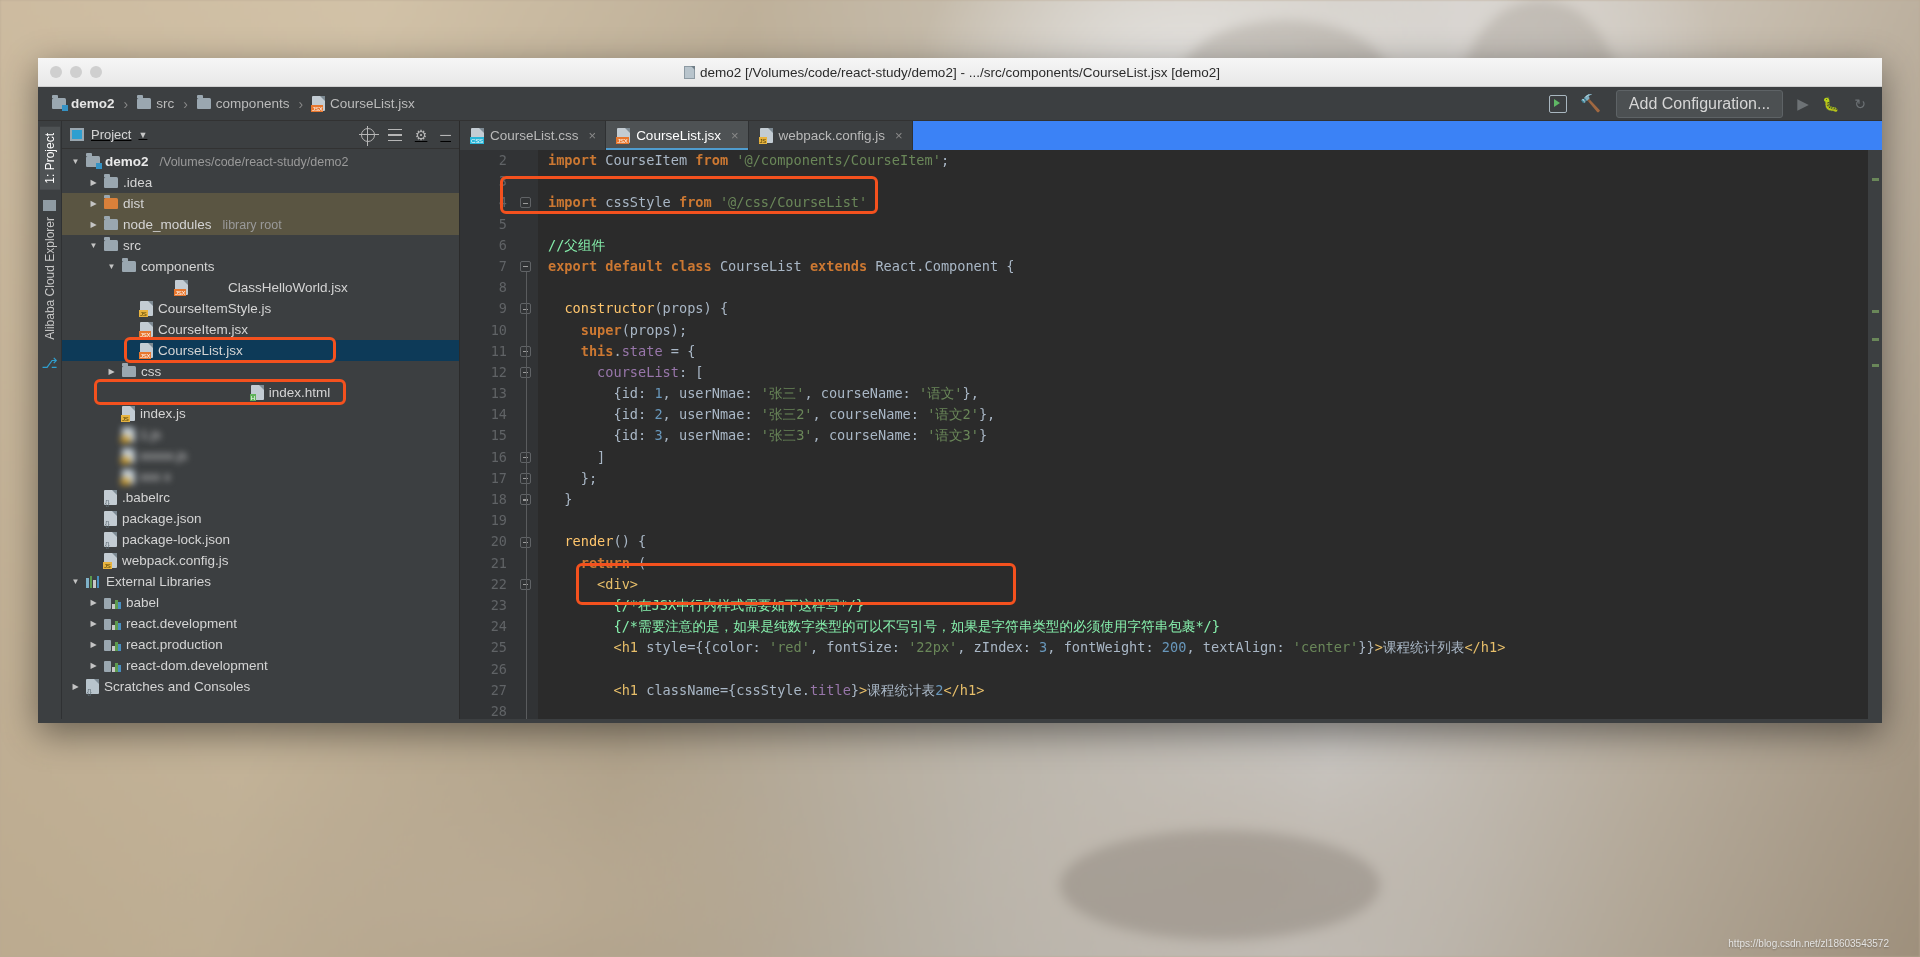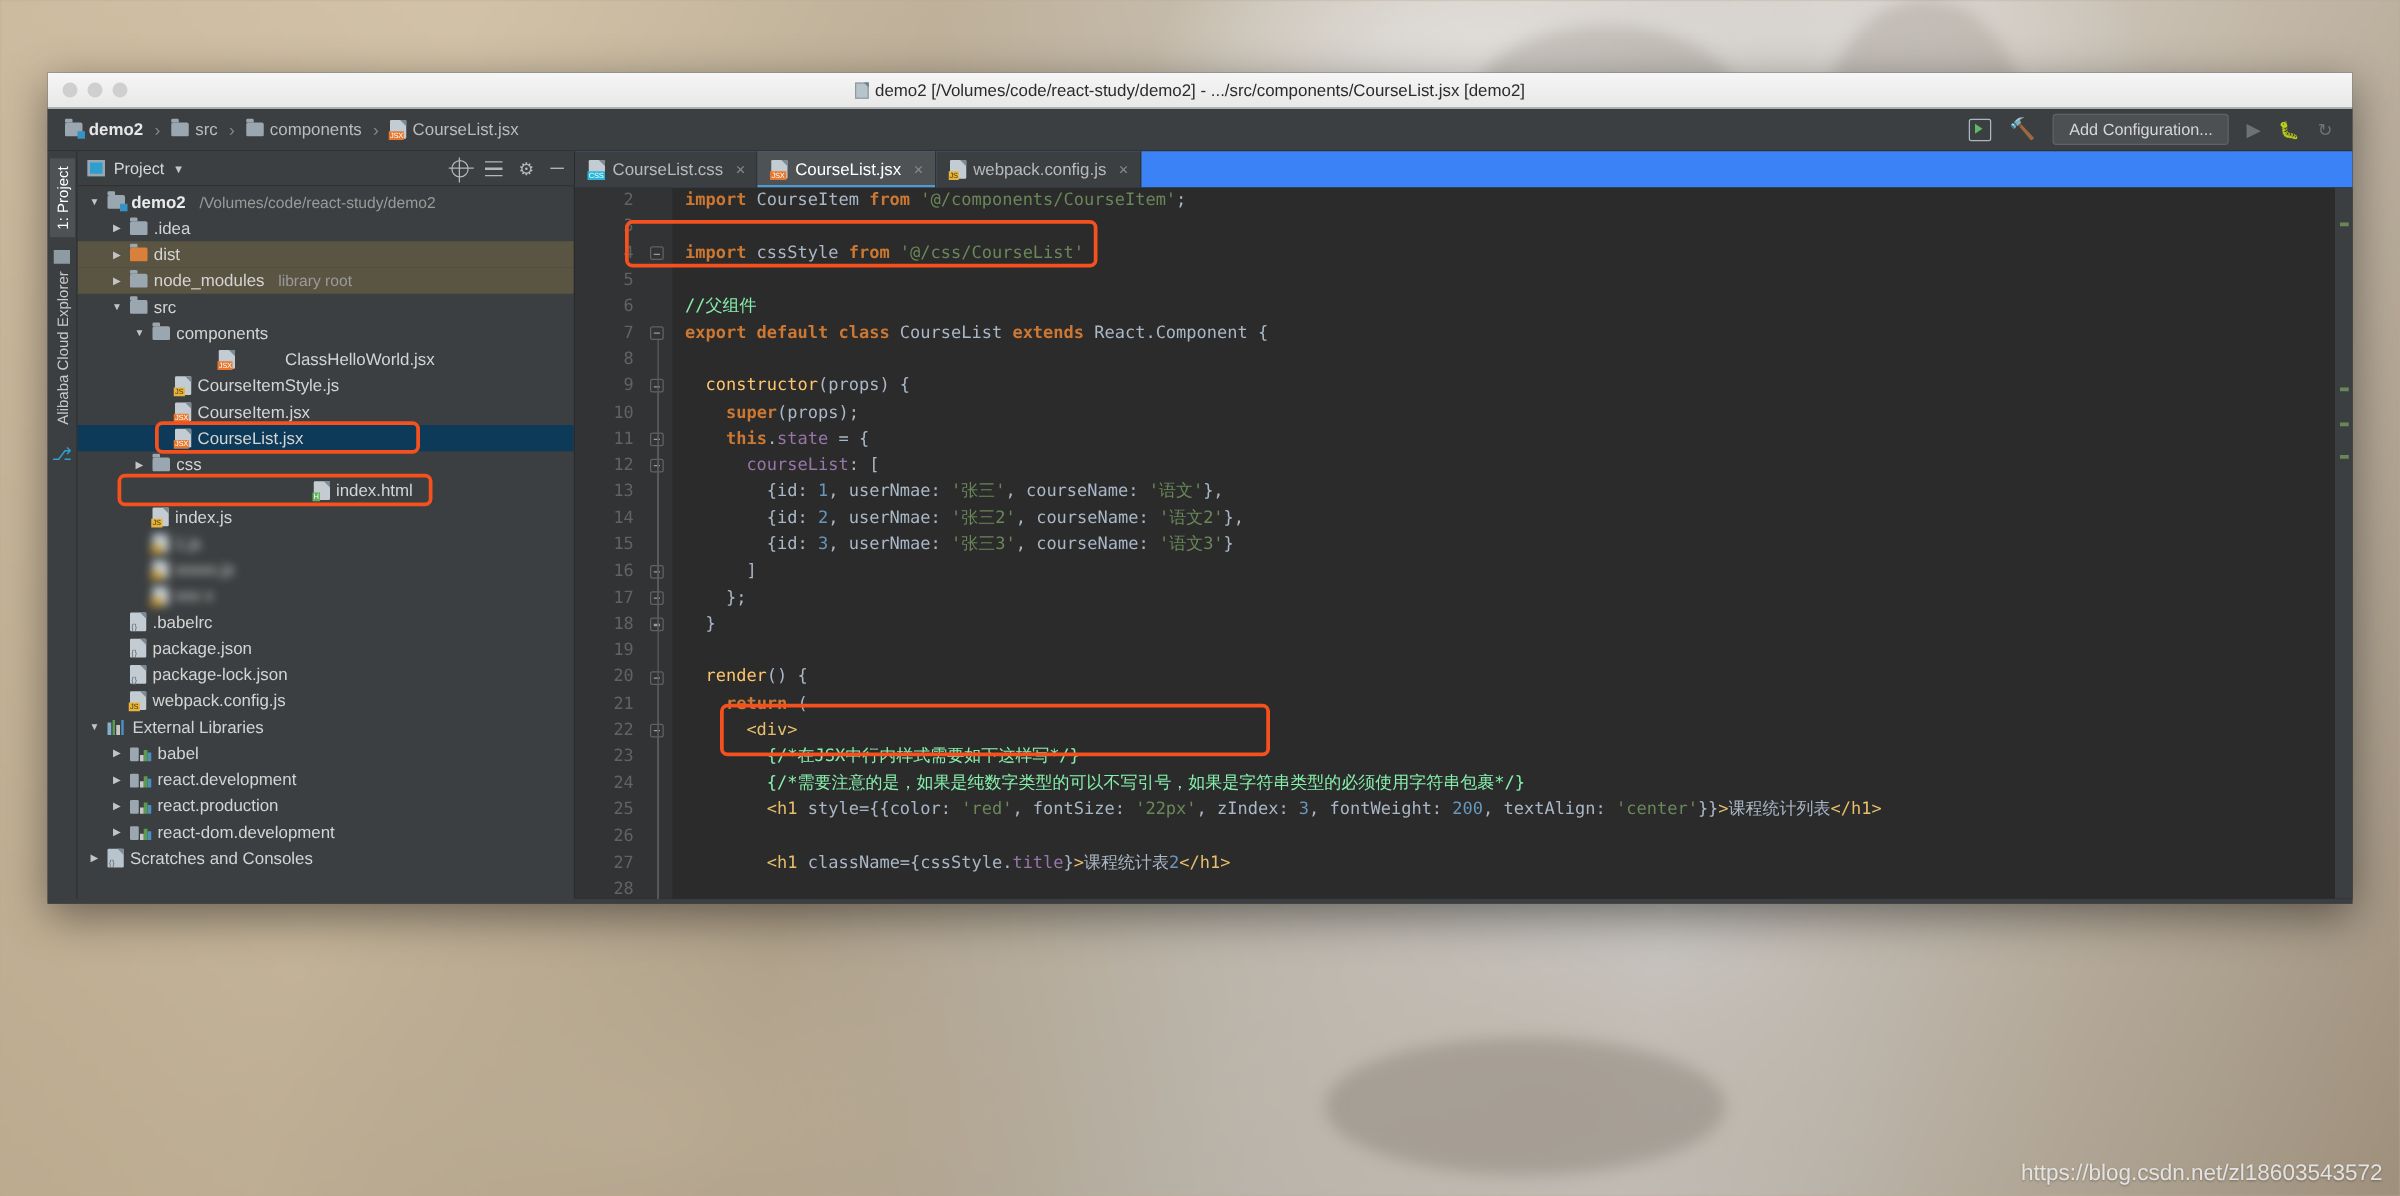--- a/index.html
+++ b/index.html
@@ -114,21 +114,21 @@
   .jsx-ico.css::after { background: #29b6d8; }
   .jsx-ico.js::after  { background: #e8b33e; color:#4a3b00; }
   .jsx-ico.html::after{ background: #60b25a; }
 
   #navbar-right { margin-left:auto; display:flex; align-items:center; gap:14px; padding-right:16px; }
   .run-ico { width:18px; height:18px; border:1.5px solid #a9b7c0; border-radius:2px; position:relative; }
   .run-ico::after { content:""; position:absolute; left:4px; top:3px; border-left:6px solid #5fb865; border-top:4px solid transparent; border-bottom:4px solid transparent;}
   .hammer { color:#d6a450; font-size:17px; }
   #add-config {
     background:#4c5052; border:1px solid #5e6366; color:#d6d6d6;
-    font-size:13px; padding:4px 12px; border-radius:3px;
+    font-size:16px; padding:4px 12px; border-radius:3px;
   }
   .tri-run { color:#6d7275; font-size:15px; }
   .bug-ico { color:#6d7275; font-size:14px; }
 
   
   #body { flex:1; display:flex; min-height:0; }
 
   
   #leftstrip {
     width: 24px; background:#3c3f41; border-right:1px solid #2f3133;
@@ -143,21 +143,21 @@
   .vstrip-ico { width:13px; height:11px; background:#8f9ba3; margin:10px 0 0 0; }
   .vstrip-ico.blue { background:none; color:#2f9fd0; font-size:14px; height:auto; width:auto; }
 
   
   #project-panel {
     width: 398px; background:#3c3f41; display:flex; flex-direction:column; flex:none;
     border-right:1px solid #2b2b2b;
   }
   #project-header {
     height: 28px; display:flex; align-items:center; padding:0 8px; gap:7px;
-    background:#3c3f41; border-bottom:1px solid #323232; flex:none;
+    background:#3c3f41; border-bottom:1px solid #323232; flex:none;text-decoration:underline;
   }
   .proj-ico { width:14px;height:13px;border:2px solid #9aa7b0;background:#2f9fd0;}
   #project-header .lbl { color:#d6d6d6; font-size:13px; }
   .caret-dn { color:#c6c6c6; font-size:9px; }
   #project-header .tools { margin-left:auto; display:flex; align-items:center; gap:13px; color:#b6b6b6; }
   .crosshair { width:14px;height:14px;border:1.5px solid #b6b6b6;border-radius:50%;position:relative;}
   .crosshair::before{content:"";position:absolute;left:-3px;top:5.2px;width:20px;height:1.5px;background:#b6b6b6;}
   .crosshair::after{content:"";position:absolute;top:-3px;left:5.2px;height:20px;width:1.5px;background:#b6b6b6;}
   .collapse-ico { position:relative; width:14px; height:14px; }
   .collapse-ico i { position:absolute; left:0; width:14px; height:1.6px; background:#b6b6b6; display:block; }
@@ -234,22 +234,22 @@
   }
   
   #rightgutter { width:14px; background:#3c3f41; flex:none; position:relative; }
   #rightgutter .mark { position:absolute; right:3px; width:7px; height:3px; }
 
   
   #ide-bottom { height:4px; background:#3c3f41; flex:none; }
 
   
   #watermark {
-    position:absolute; right:14px; bottom:8px;
-    color:#e9e9e9; font-size:18px; opacity:0.92;
+    position:absolute; right:31px; bottom:8px;
+    color:#e9e9e9; font-size:10px; opacity:0.92;
     text-shadow:0 1px 2px rgba(0,0,0,0.35);
     font-family:"Liberation Sans", sans-serif;
   }
 </style>
 </head>
 <body>
 
 <div id="backdrop">
   <div class="cable" style="left:1180px;top:20px;width:210px;height:120px;"></div>
   <div class="cable" style="left:1460px;top:0px;width:160px;height:200px;"></div>

